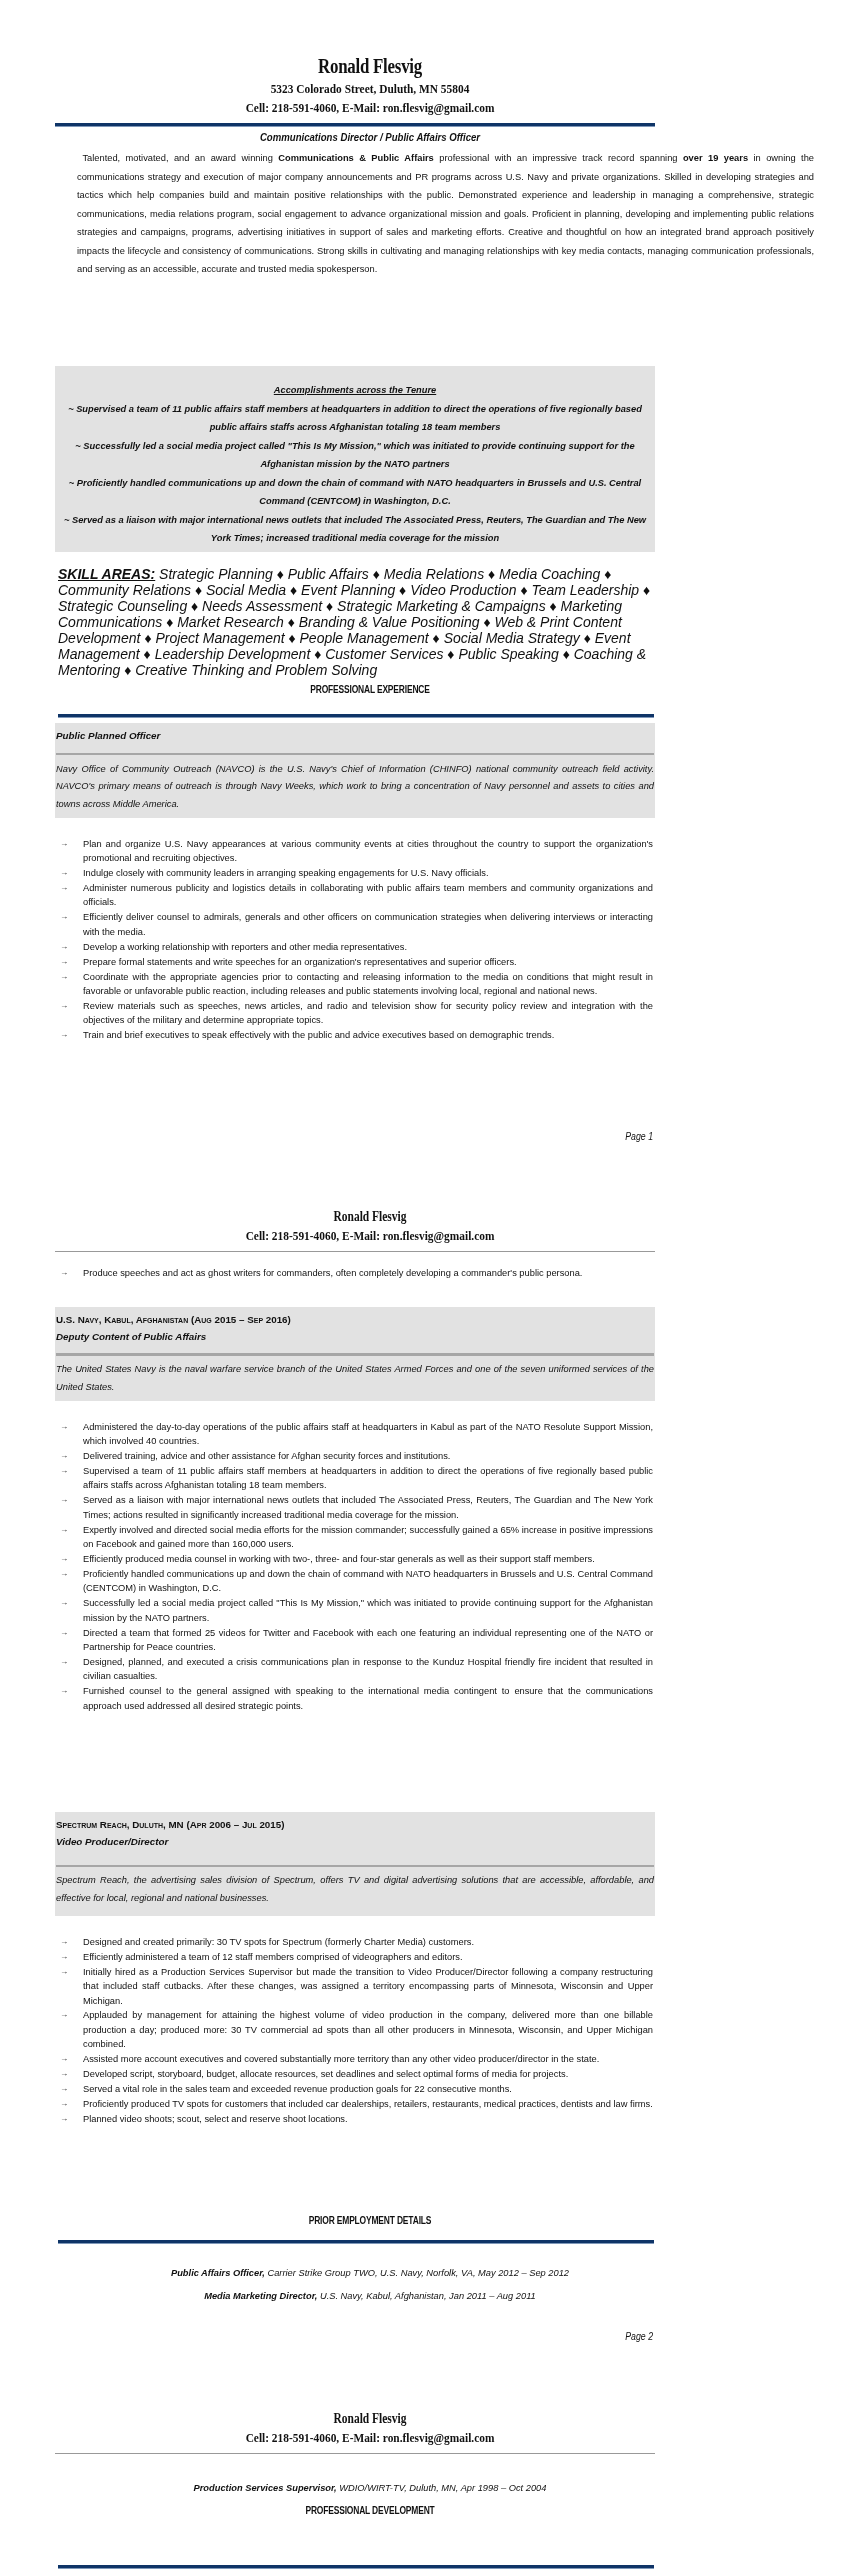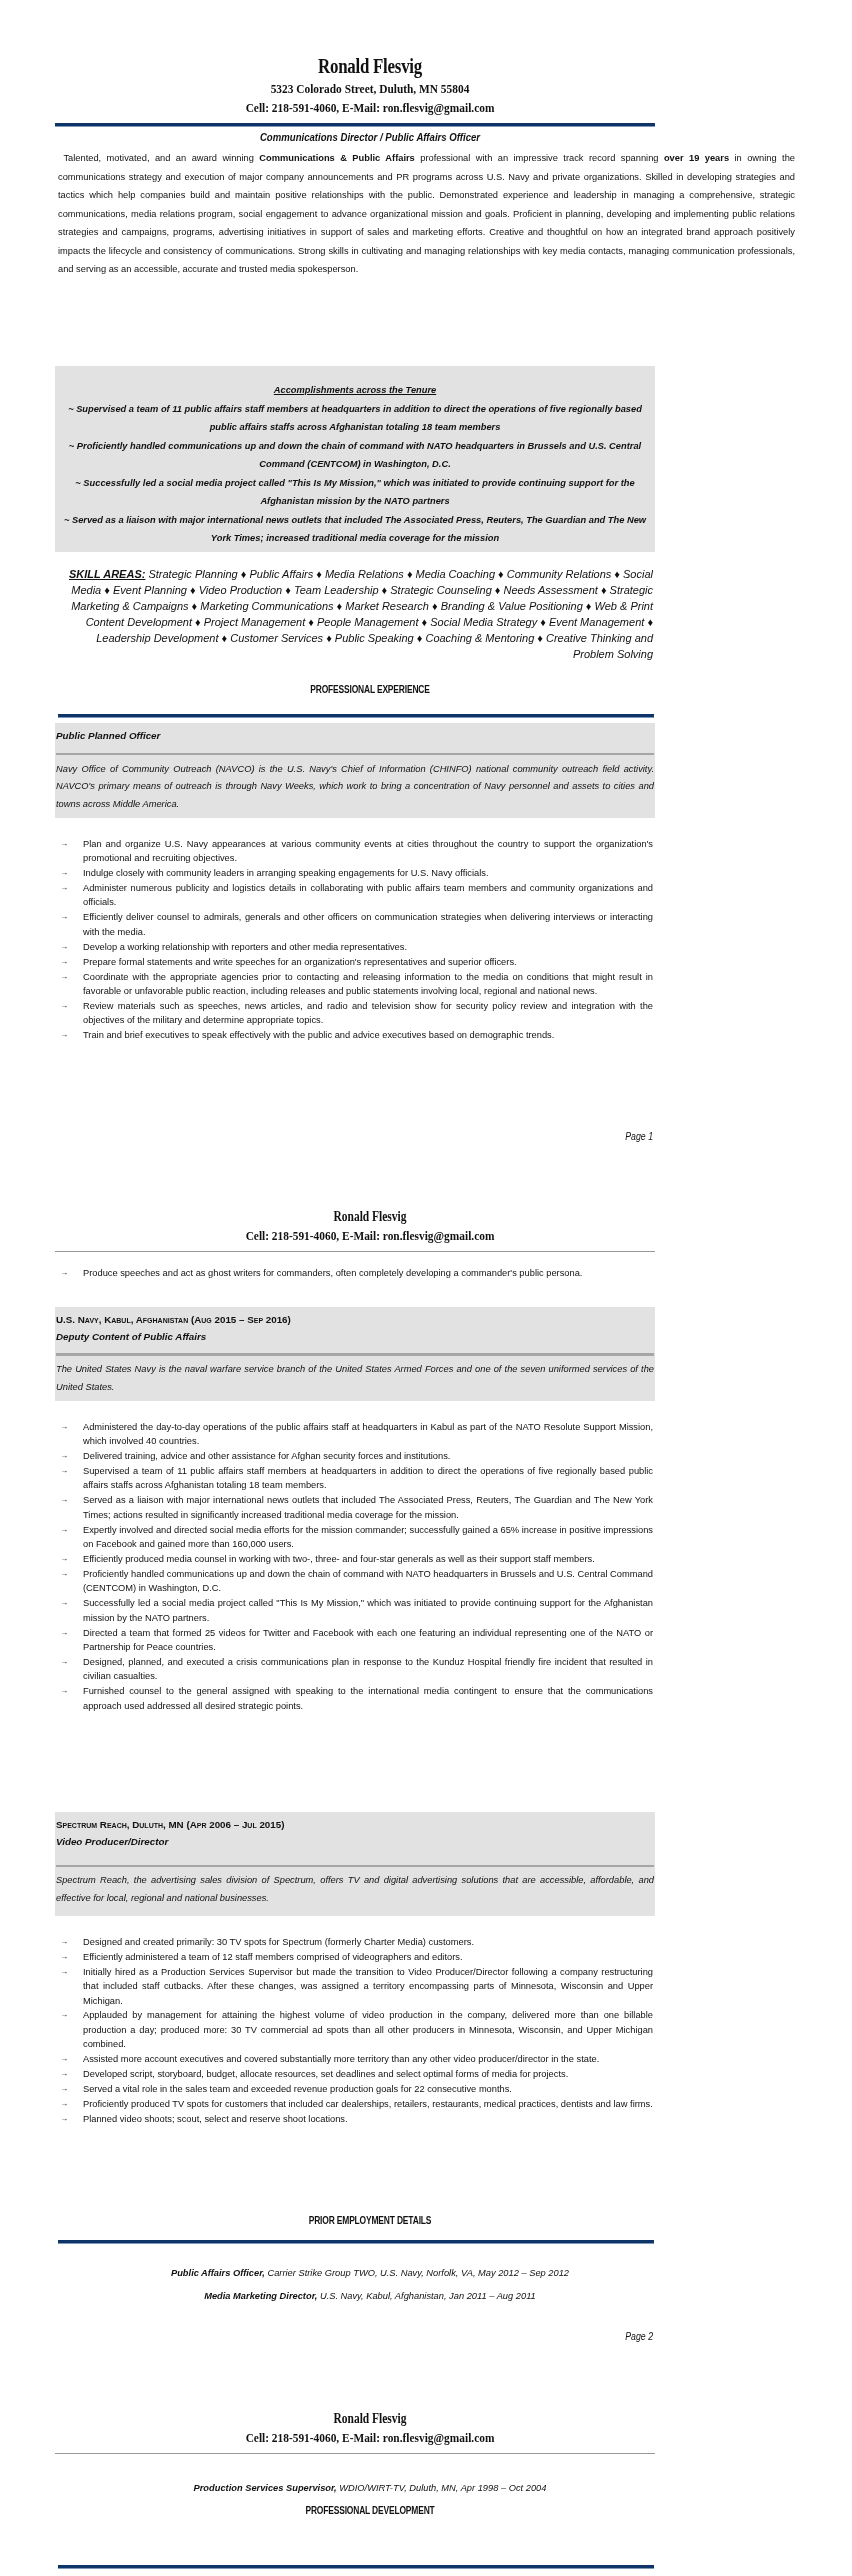--- a/index.html
+++ b/index.html
@@ -81,23 +81,23 @@
     padding: 3.1px 2.1px 4.1px 2.1px;
     text-align: center;
     font-style: italic;
     font-weight: bold;
     font-size: 9.3px;
     line-height: 18.5px;
   }
   .accomp .acc-title { text-decoration: underline; margin-top: 12px; }
 
   .skills {
-    text-align: right;
-    font-style: italic;
-    font-size: 11px;
+    text-align: left;
+    font-style: italic;
+    font-size: 14px;
     line-height: 16px;
   }
   .skills .skills-label { font-weight: bold; text-decoration: underline; }
 
   .job-head {
     padding: 5.2px 1px 0 1px;
   }
   .job-company {
     font-weight: bold;
     font-size: 9.8px;
@@ -165,32 +165,32 @@
 </div>
 
 <div class="page-block" style="top:123px;">
   <div class="rule-blue" style="margin:0 85px 0 55px;"></div>
 </div>
 
 <div class="page-block" style="top:130px;font-style:italic;">
   <div class="headline">Communications Director / Public Affairs Officer</div>
 </div>
 
-<div class="page-block" style="top:149px;">
+<div class="page-block" style="top:149px;padding-left:19px;">
   <p class="summary content" style="margin-left:58px; width:737px;">
     &nbsp;<span>Talented, motivated, and an award winning </span><b>Communications &amp; Public Affairs</b><span> professional with an impressive track record spanning </span><b>over 19 years</b><span> in owning the communications strategy and execution of major company announcements and PR programs across U.S. Navy and private organizations. Skilled in developing strategies and tactics which help companies build and maintain positive relationships with the public. Demonstrated experience and leadership in managing a comprehensive, strategic communications, media relations program, social engagement to advance organizational mission and goals. Proficient in planning, developing and implementing public relations strategies and campaigns, programs, advertising initiatives in support of sales and marketing efforts. Creative and thoughtful on how an integrated brand approach positively impacts the lifecycle and consistency of communications. Strong skills in cultivating and managing relationships with key media contacts, managing communication professionals, and serving as an accessible, accurate and trusted media spokesperson.</span>
   </p>
 </div>
 
 <div class="page-block" style="top:366px;">
   <div class="shade accomp" style="margin:0 85px 0 55px;">
     <div class="acc-title">Accomplishments across the Tenure</div>
     <div>~ Supervised a team of 11 public affairs staff members at headquarters in addition to direct the operations of five regionally based public affairs staffs across Afghanistan totaling 18 team members</div>
+    <div>~ Successfully led a social media project called "This Is My Mission," which was initiated to provide continuing support for the Afghanistan mission by the NATO partners</div>
     <div>~ Proficiently handled communications up and down the chain of command with NATO headquarters in Brussels and U.S. Central Command (CENTCOM) in Washington, D.C.</div>
-    <div>~ Successfully led a social media project called "This Is My Mission," which was initiated to provide continuing support for the Afghanistan mission by the NATO partners</div>
     <div>~ Served as a liaison with major international news outlets that included The Associated Press, Reuters, The Guardian and The New York Times; increased traditional media coverage for the mission</div>
   </div>
 </div>
 
 <div class="page-block" style="top:566px;">
   <p class="skills" style="margin:0 87px 0 58px;">
     <span class="skills-label">SKILL AREAS:</span><span> Strategic Planning ♦ Public Affairs ♦ Media Relations ♦ Media Coaching ♦ Community Relations ♦ Social Media ♦ Event Planning ♦ Video Production ♦ Team Leadership ♦ Strategic Counseling ♦ Needs Assessment ♦ Strategic Marketing &amp; Campaigns ♦ Marketing Communications ♦ Market Research ♦ Branding &amp; Value Positioning ♦ Web &amp; Print Content Development ♦ Project Management ♦ People Management ♦ Social Media Strategy ♦ Event Management ♦ Leadership Development ♦ Customer Services ♦ Public Speaking ♦ Coaching &amp; Mentoring ♦ Creative Thinking and Problem Solving</span>
   </p>
 </div>
 

